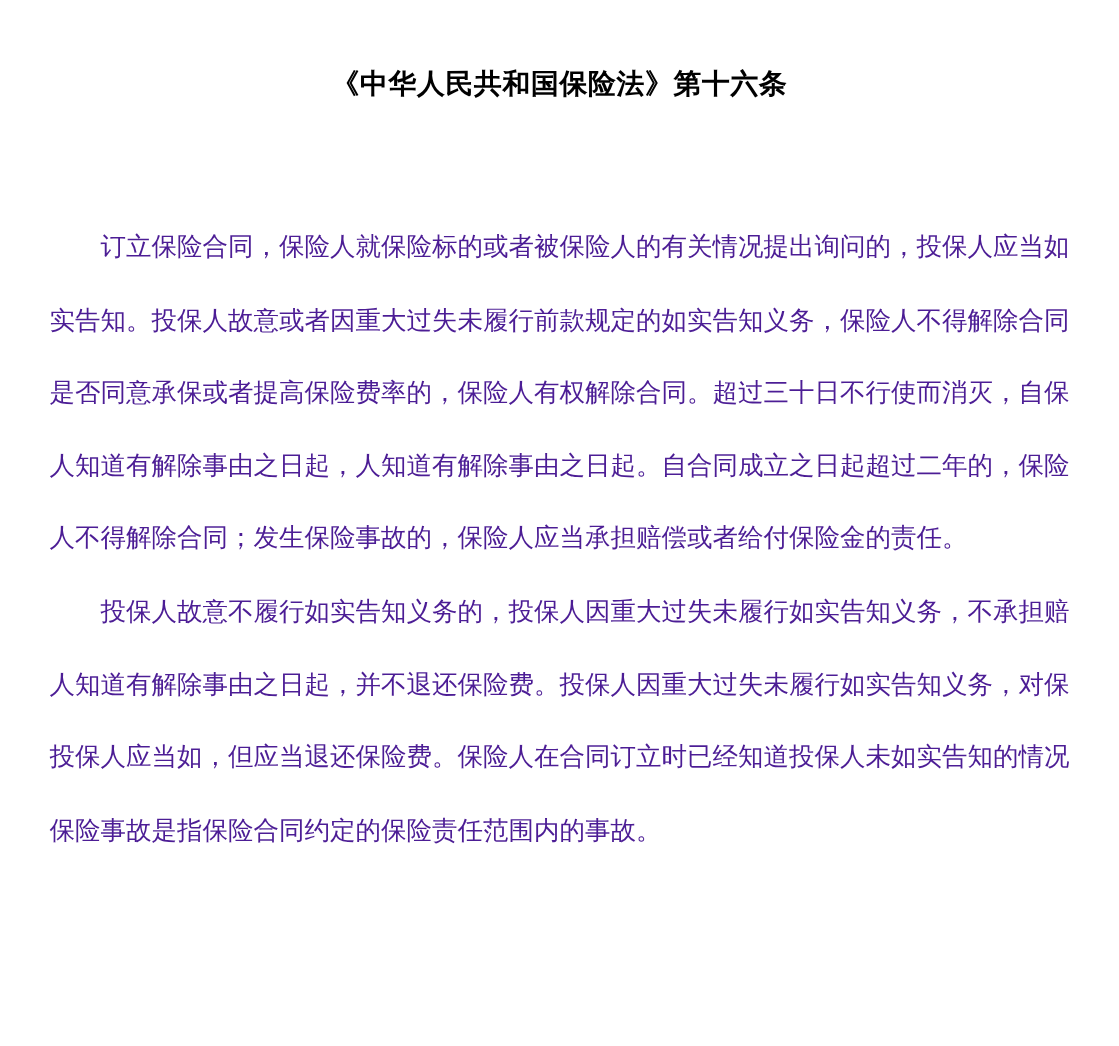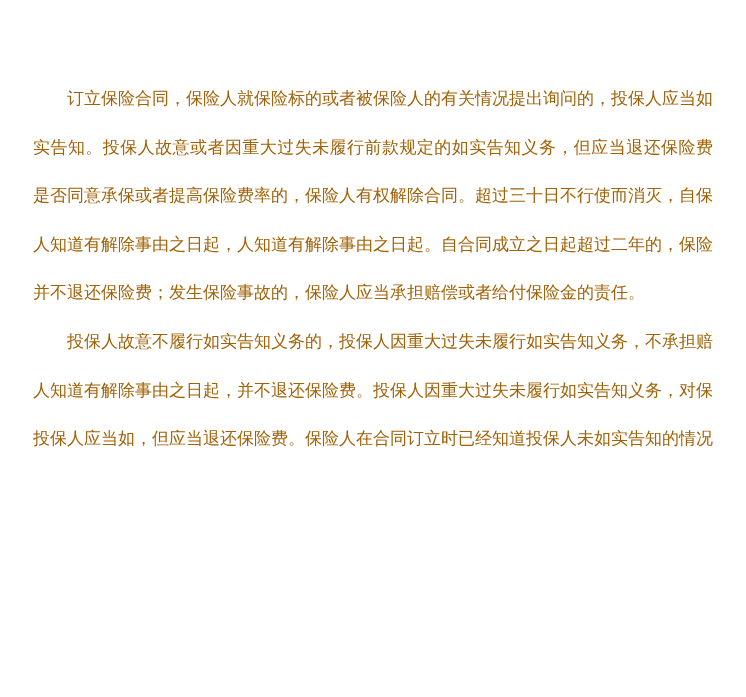--- a/index.html
+++ b/index.html
@@ -35,40 +35,42 @@
     padding: 0;
   }
   .line {
     font-size: 17px;
     height: 48.6px;
     line-height: 48.6px;
     overflow: hidden;
     white-space: normal;
     text-align: justify;
     text-align-last: justify;
-    color: #a16207;
+    color: #4c1d95;
   }
   .line.first {
     text-indent: 2em;
   }
   .line.last {
     text-align-last: left;
   }
 </style>
 </head>
 <body>
 
 <div class="page">
+  <h1 class="doc-title">《中华人民共和国保险法》第十六条</h1>
   <div class="article-body">
       <div class="paragraph">
         <div class="line first">订立保险合同，保险人就保险标的或者被保险人的有关情况提出询问的，投保人应当如</div>
-        <div class="line">实告知。投保人故意或者因重大过失未履行前款规定的如实告知义务，但应当退还保险费</div>
+        <div class="line">实告知。投保人故意或者因重大过失未履行前款规定的如实告知义务，保险人不得解除合同</div>
         <div class="line">是否同意承保或者提高保险费率的，保险人有权解除合同。超过三十日不行使而消灭，自保险</div>
         <div class="line">人知道有解除事由之日起，人知道有解除事由之日起。自合同成立之日起超过二年的，保险</div>
-        <div class="line last">并不退还保险费；发生保险事故的，保险人应当承担赔偿或者给付保险金的责任。</div>
+        <div class="line last">人不得解除合同；发生保险事故的，保险人应当承担赔偿或者给付保险金的责任。</div>
       </div>
       <div class="paragraph">
         <div class="line first">投保人故意不履行如实告知义务的，投保人因重大过失未履行如实告知义务，不承担赔</div>
         <div class="line">人知道有解除事由之日起，并不退还保险费。投保人因重大过失未履行如实告知义务，对保</div>
         <div class="line">投保人应当如，但应当退还保险费。保险人在合同订立时已经知道投保人未如实告知的情况</div>
+        <div class="line last">保险事故是指保险合同约定的保险责任范围内的事故。</div>
       </div>
     </div>
 </div>
 
 </body></html>

